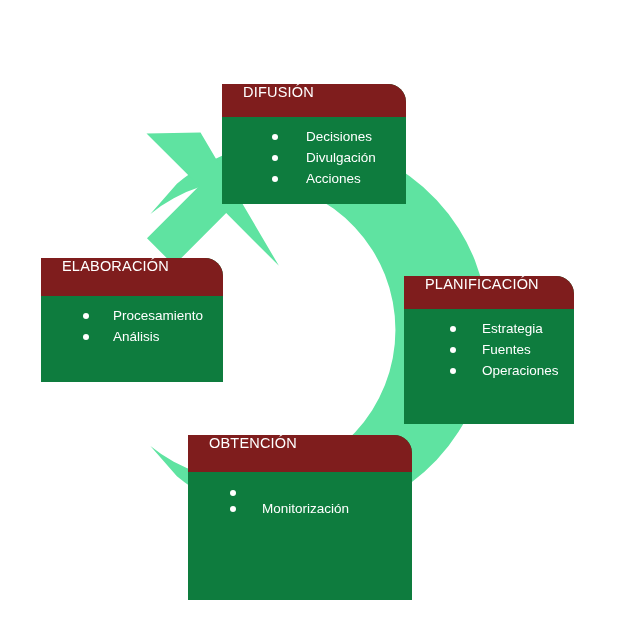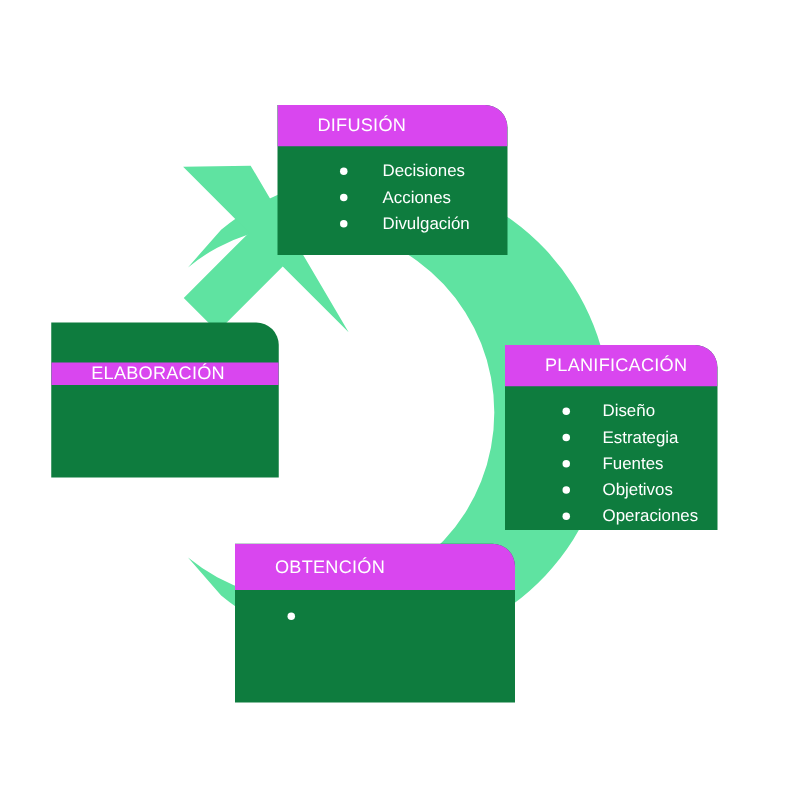--- a/index.html
+++ b/index.html
@@ -29,26 +29,25 @@
   .card {
     position: absolute;
     z-index: 2;
     box-sizing: border-box;
     background: #0e7c3e;
     border-top-right-radius: 18px;
     overflow: hidden;
     color: #ffffff;
   }
   .card-header {
-    background: #d946ef;
+    background: #7f1d1d;
     box-sizing: border-box;
     width: 100%;
     display: flex;
-    align-items: center;
-    padding-left: 32px;
+    padding-left: 21px;
   }
   .card-title {
     font-size: 14.5px;
     font-weight: 400;
     letter-spacing: 0.2px;
     color: #ffffff;
     white-space: nowrap;
   }
   .card-body {
     box-sizing: border-box;
@@ -101,30 +100,30 @@
   #card-planificacion .card-body { padding-top: 10px; }
   #card-planificacion .bullet-dot { margin-left: 36px; margin-right: 26px; }
 
   
   #card-elaboracion {
     left: 41px;
     top: 258px;
     width: 182px;
     height: 124px;
   }
-  #card-elaboracion .card-header { height: 18px; margin-top: 32px; }
+  #card-elaboracion .card-header { height: 38px; }
   #card-elaboracion .card-body { padding-top: 10px; }
   #card-elaboracion .bullet-dot { margin-left: 32px; margin-right: 24px; }
 
   
   #card-obtencion {
     left: 188px;
     top: 435px;
     width: 224px;
-    height: 127px;
+    height: 165px;
   }
   #card-obtencion .card-header { height: 37px; }
   #card-obtencion .card-body { padding-top: 11px; }
   #card-obtencion .bullet-dot { margin-left: 32px; margin-right: 26px; }
   #card-obtencion .bullet-row { margin-bottom: 3px; }
 </style>
 </head>
 <body>
 
 <div id="canvas">
@@ -145,72 +144,80 @@
       <span class="card-title">DIFUSIÓN</span>
     </div>
     <div class="card-body">
       <ul class="bullet-list">
         <li class="bullet-row">
           <span class="bullet-dot"></span>
           <span class="bullet-text">Decisiones</span>
         </li>
         <li class="bullet-row">
           <span class="bullet-dot"></span>
+          <span class="bullet-text">Divulgación</span>
+        </li>
+        <li class="bullet-row">
+          <span class="bullet-dot"></span>
           <span class="bullet-text">Acciones</span>
         </li>
-        <li class="bullet-row">
-          <span class="bullet-dot"></span>
-          <span class="bullet-text">Divulgación</span>
-        </li>
       </ul>
     </div>
   </div>
 
   <div class="card" id="card-planificacion">
     <div class="card-header">
       <span class="card-title">PLANIFICACIÓN</span>
     </div>
     <div class="card-body">
       <ul class="bullet-list">
         <li class="bullet-row">
           <span class="bullet-dot"></span>
-          <span class="bullet-text">Diseño</span>
-        </li>
-        <li class="bullet-row">
-          <span class="bullet-dot"></span>
           <span class="bullet-text">Estrategia</span>
         </li>
         <li class="bullet-row">
           <span class="bullet-dot"></span>
           <span class="bullet-text">Fuentes</span>
         </li>
         <li class="bullet-row">
           <span class="bullet-dot"></span>
-          <span class="bullet-text">Objetivos</span>
-        </li>
-        <li class="bullet-row">
-          <span class="bullet-dot"></span>
           <span class="bullet-text">Operaciones</span>
         </li>
       </ul>
     </div>
   </div>
 
   <div class="card" id="card-elaboracion">
     <div class="card-header">
       <span class="card-title">ELABORACIÓN</span>
     </div>
+    <div class="card-body">
+      <ul class="bullet-list">
+        <li class="bullet-row">
+          <span class="bullet-dot"></span>
+          <span class="bullet-text">Procesamiento</span>
+        </li>
+        <li class="bullet-row">
+          <span class="bullet-dot"></span>
+          <span class="bullet-text">Análisis</span>
+        </li>
+      </ul>
+    </div>
   </div>
 
   <div class="card" id="card-obtencion">
     <div class="card-header">
       <span class="card-title">OBTENCIÓN</span>
     </div>
     <div class="card-body">
       <ul class="bullet-list">
         <li class="bullet-row">
           <span class="bullet-dot"></span>
         </li>
+        <li class="bullet-row">
+          <span class="bullet-dot"></span>
+          <span class="bullet-text">Monitorización</span>
+        </li>
       </ul>
     </div>
   </div>
 
 </div>
 
 </body></html>

